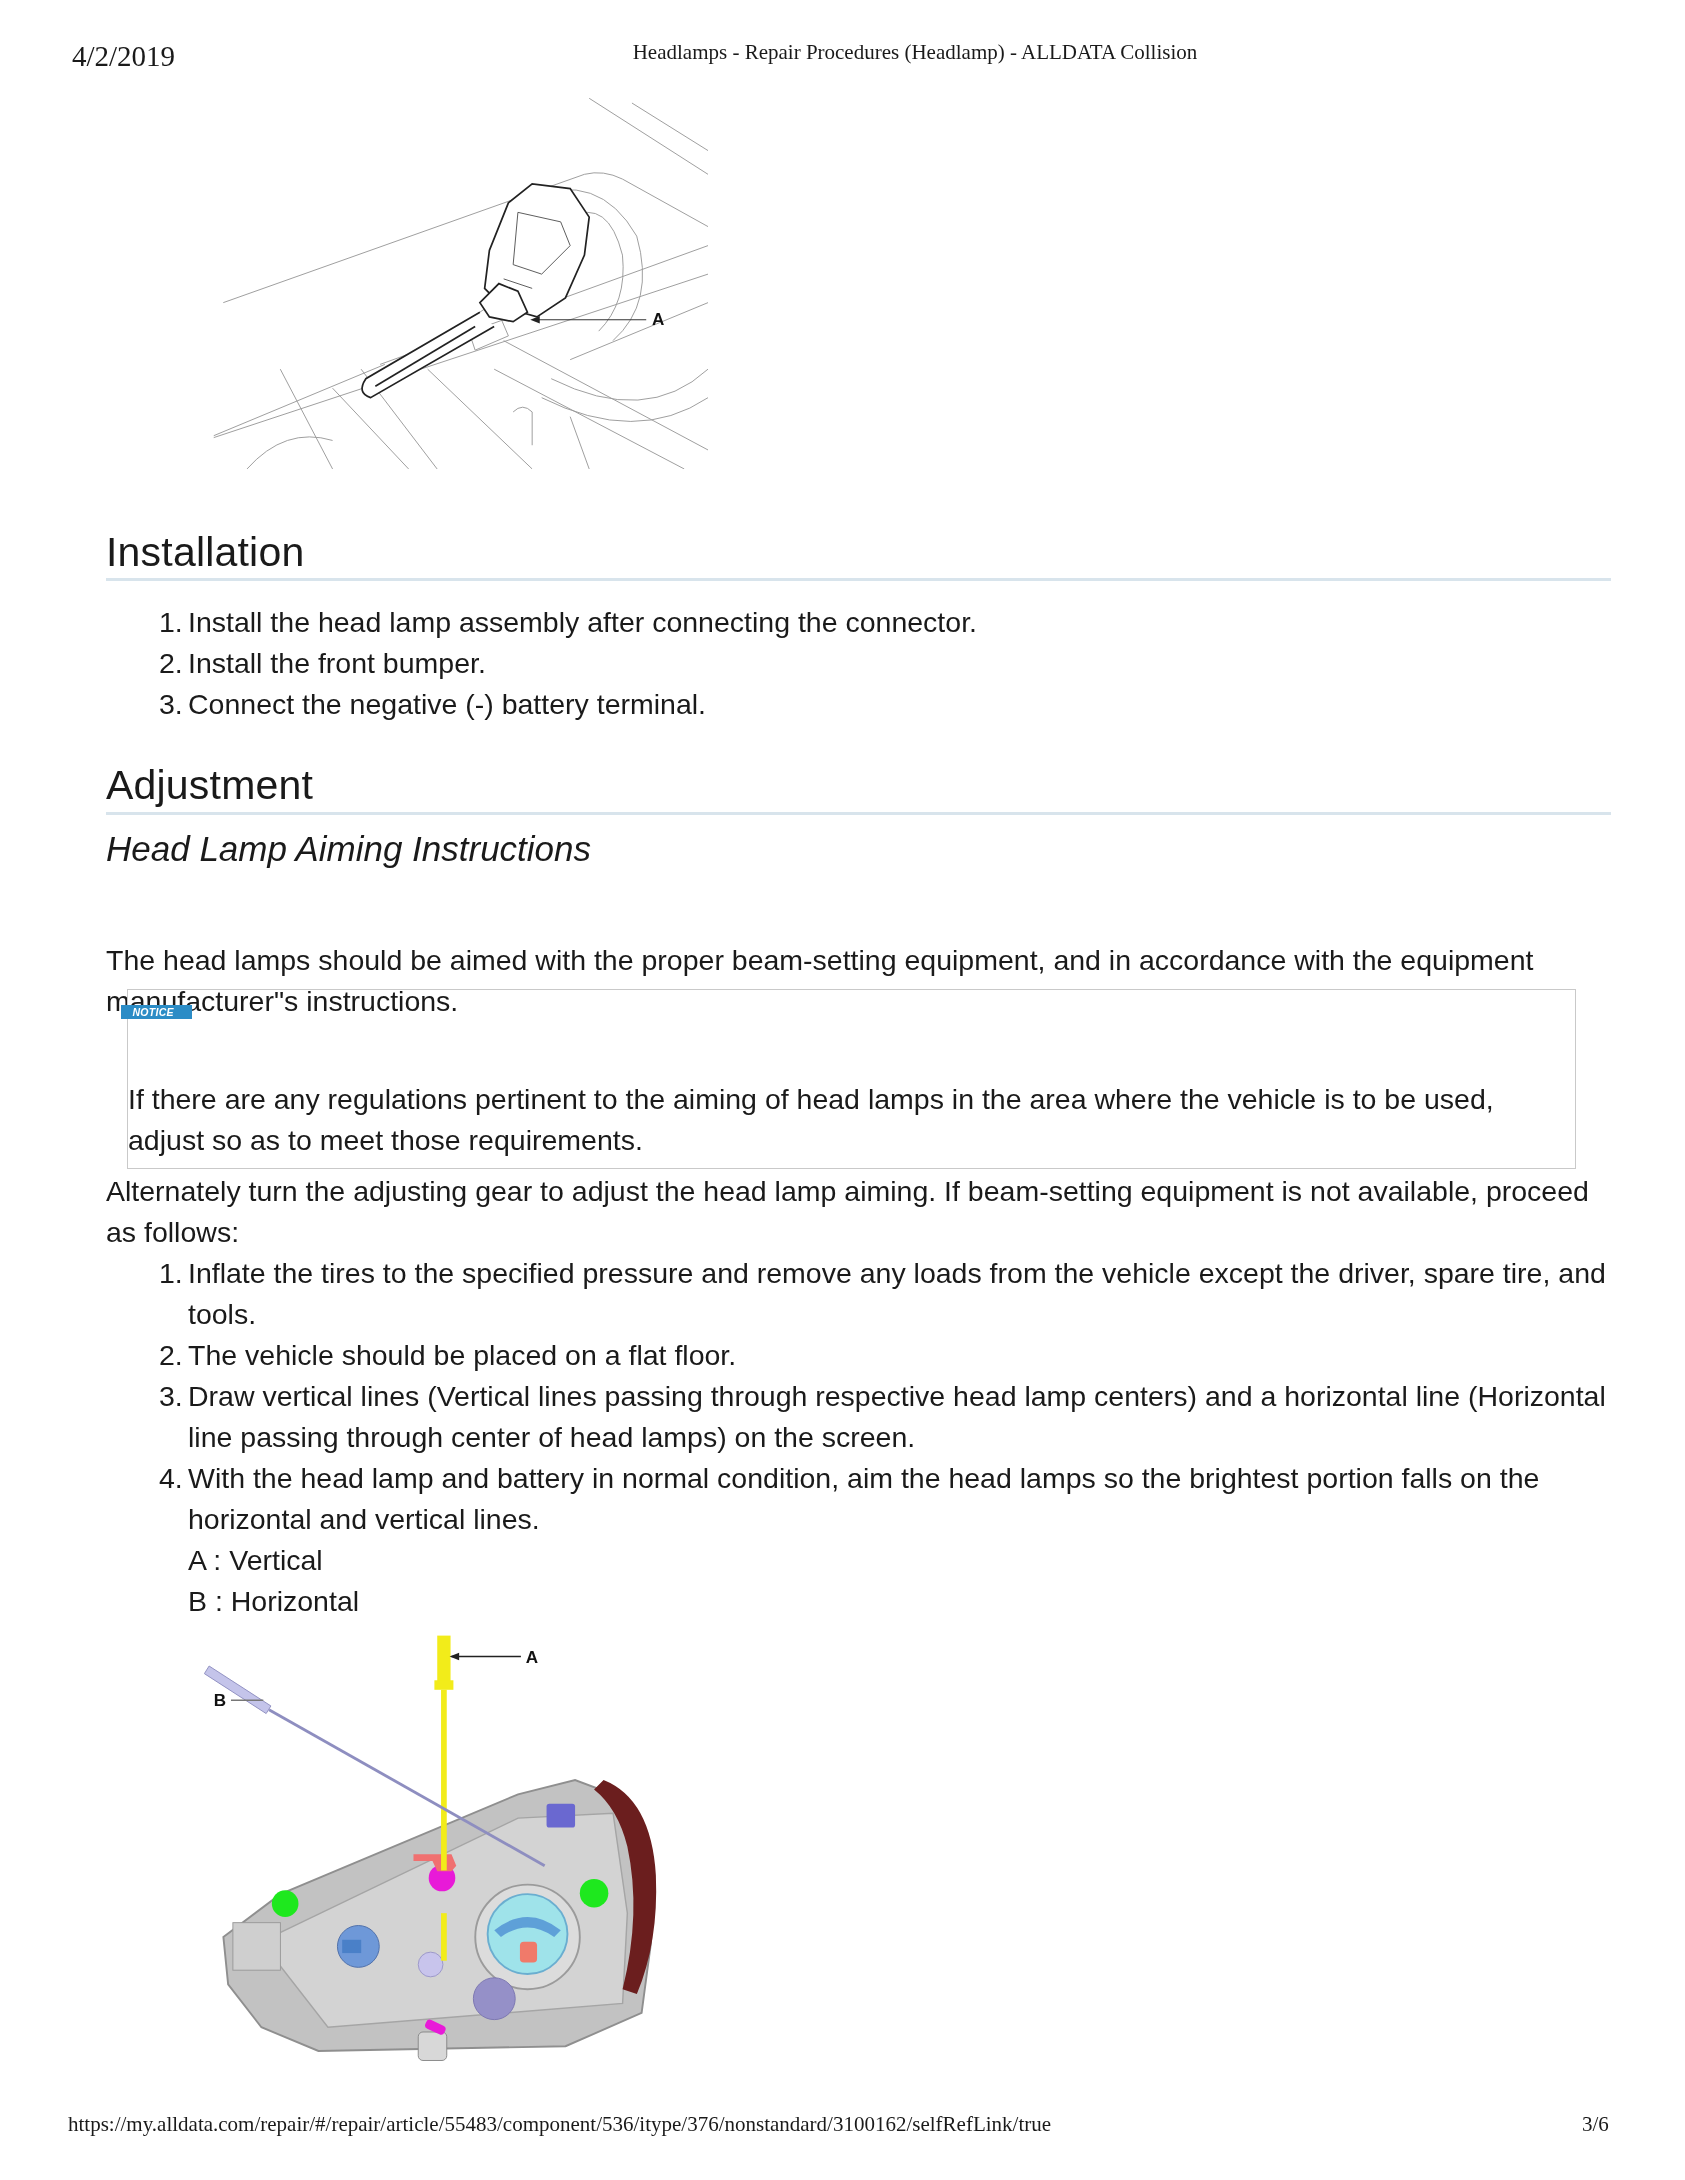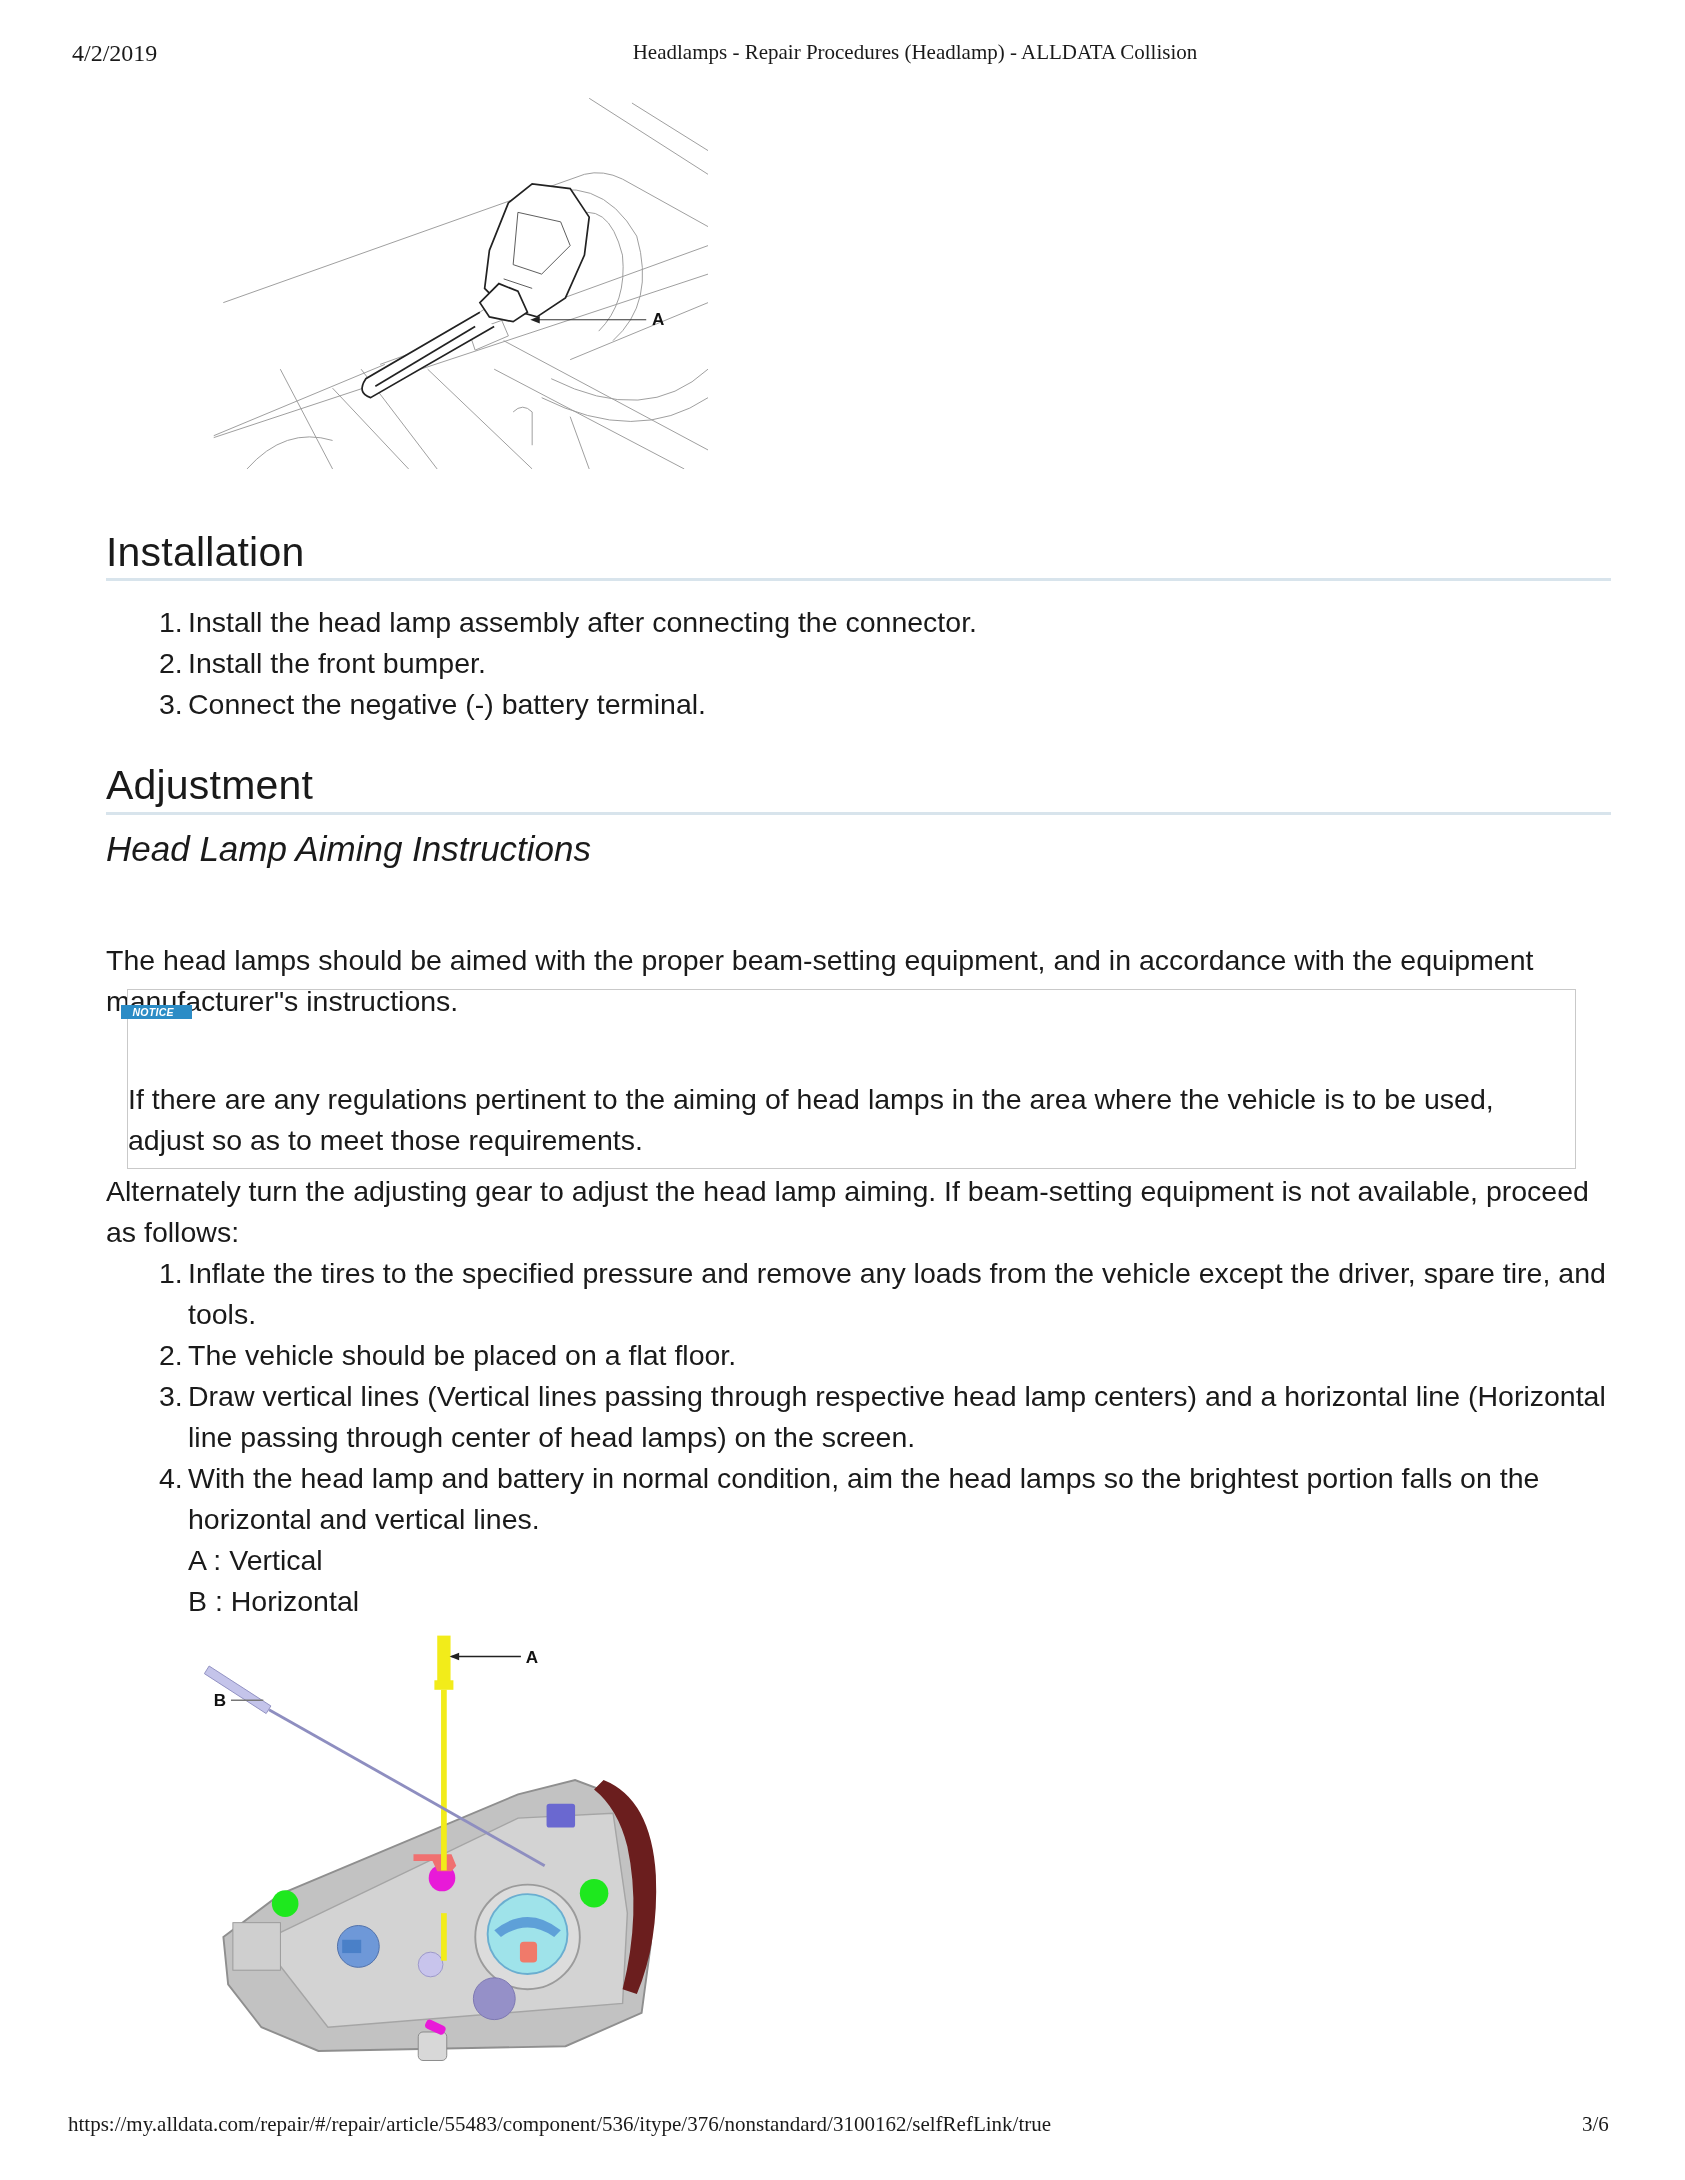--- a/index.html
+++ b/index.html
@@ -1,21 +1,21 @@
 <!DOCTYPE html>
 <html style="font-size:15px"><head>
 <meta charset="utf-8">
 <style>
   html, body { margin: 0; padding: 0; background: #ffffff; }
   body { width: 1685px; height: 2181px; position: relative; overflow: hidden; color: #1a1a1a; }
   .serif { font-family: "Liberation Serif", "DejaVu Serif", serif; }
   .sans { font-family: "Liberation Sans", "DejaVu Sans", sans-serif; }
   .abs { position: absolute; }
 
-  .hdr-date { left: 72px; top: 40px; font-size: 24px; }
+  .hdr-date { left: 72px; top: 40px; font-size: 29px; }
   .hdr-title { left: 0; width: 1830px; top: 40px; font-size: 21px; text-align: center; }
 
   .fig1 { left: 190px; top: 84px; width: 518px; height: 385px; }
   .fig2 { left: 204px; top: 1628px; width: 476px; height: 442px; }
 
   .h2 { left: 106px; font-size: 41px; font-weight: normal; line-height: 1; letter-spacing: 0.2px; }
   .rule { left: 106px; width: 1505px; height: 2.9px; background: #d8e4ec; }
   .h3 { left: 106px; font-size: 35px; line-height: 1; font-style: italic; }
   .p { left: 106px; width: 1512px; font-size: 28.5px; line-height: 41px; }
 

